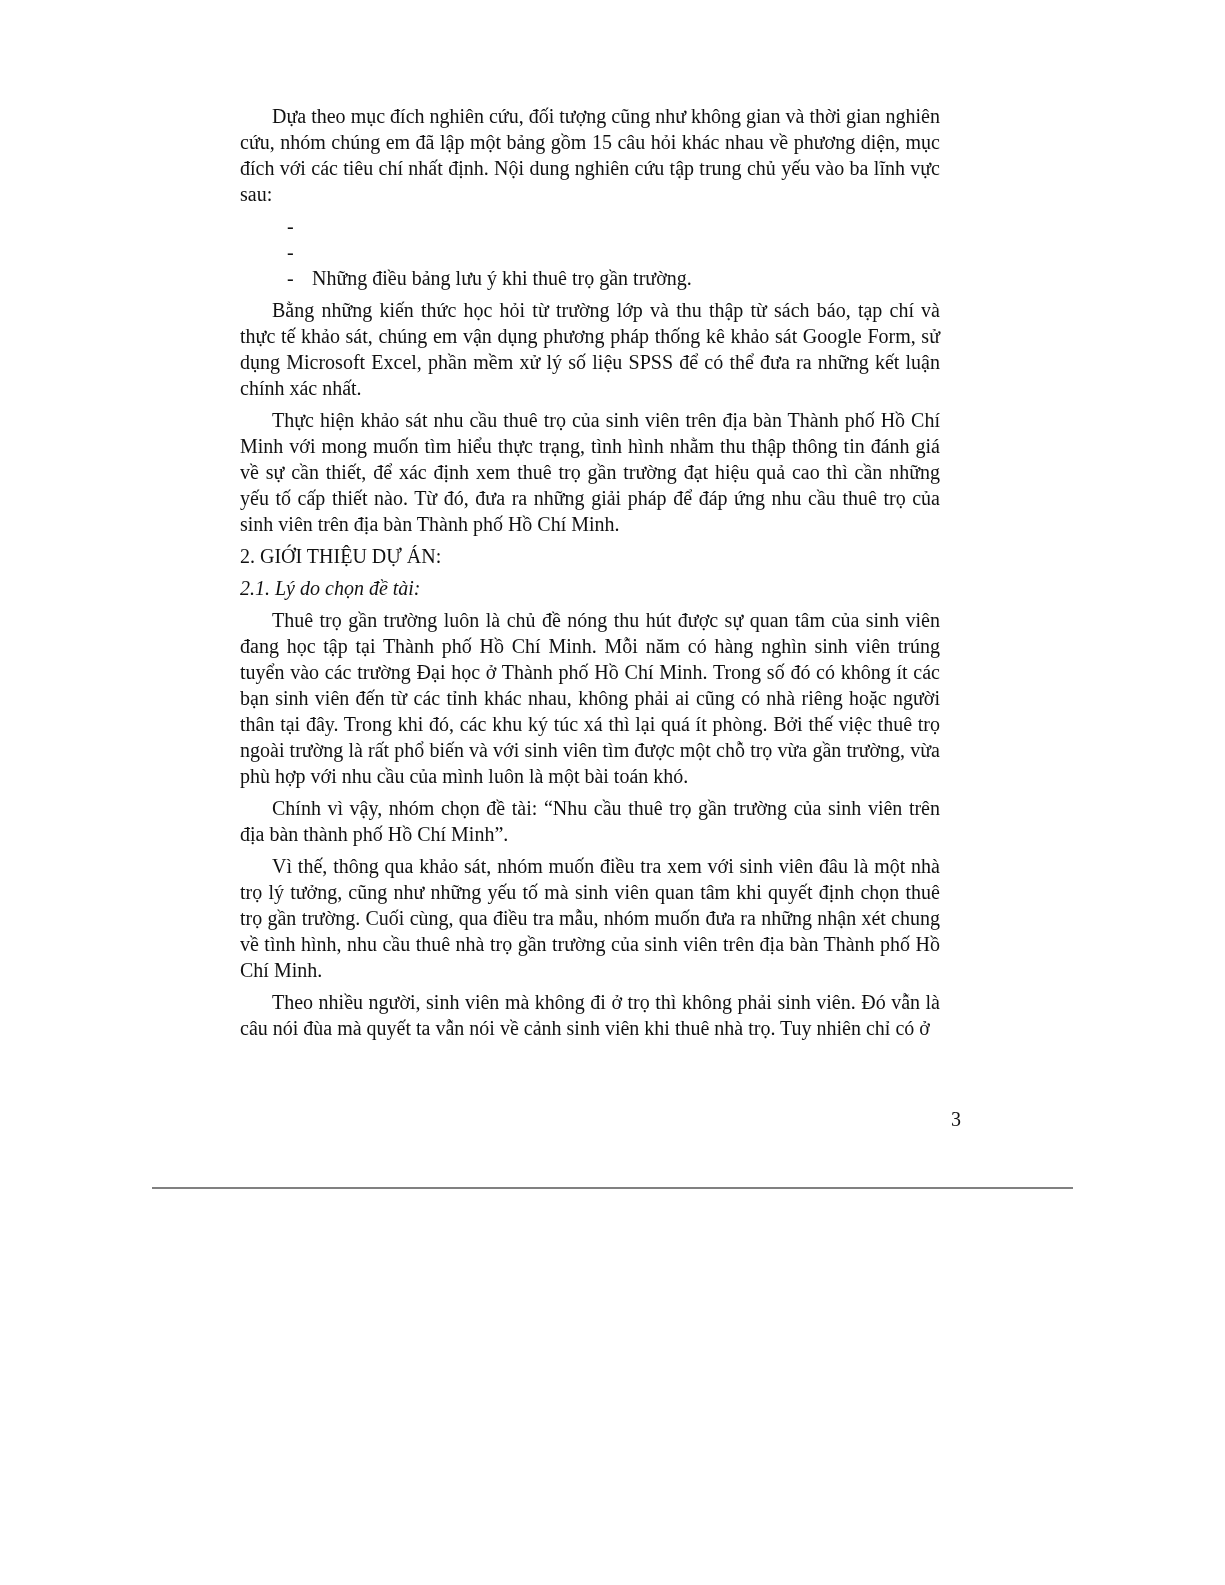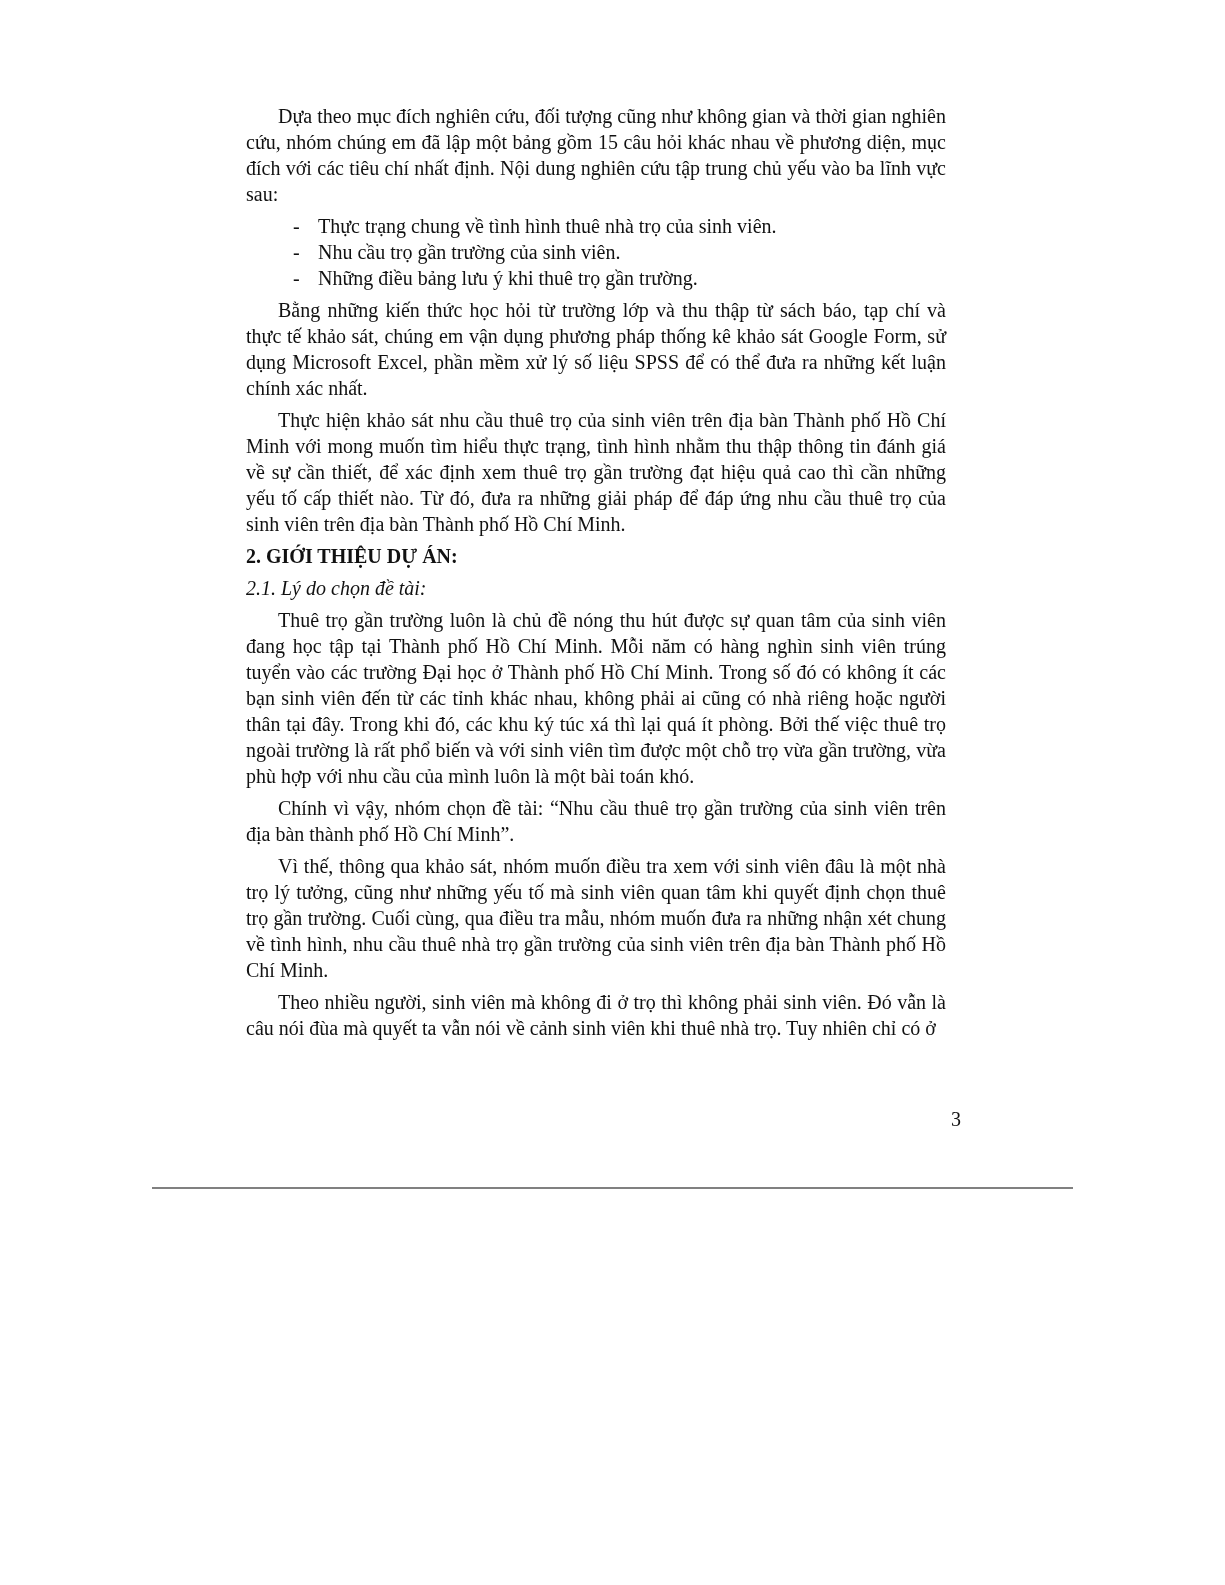--- a/index.html
+++ b/index.html
@@ -11,21 +11,21 @@
     position: relative;
     width: 1225px;
     height: 1585px;
     background: #ffffff;
     overflow: hidden;
     font-family: "Liberation Serif", "DejaVu Serif", serif;
     color: #111111;
   }
   .doc {
     position: absolute;
-    left: 246px;
+    left: 240px;
     top: 103px;
     width: 700px;
     font-size: 20px;
     line-height: 26px;
   }
   .p {
     margin: 0 0 6px 0;
     text-align: justify;
     text-indent: 32px;
   }
@@ -36,21 +36,21 @@
   }
   .focus-list li {
     display: flex;
     padding-left: 47px;
   }
   .focus-list .dash {
     flex: 0 0 25px;
     width: 25px;
   }
   .h-section {
-    font-weight: bold;
+    font-weight: normal;
     margin: 0 0 6px 0;
   }
   .h-sub {
     font-weight: normal;
     font-style: italic;
     margin: 0 0 6px 0;
   }
   .page-number {
     position: absolute;
     left: 951px;
@@ -72,25 +72,23 @@
 
 <div class="canvas">
 
   <div class="doc">
 
     <div class="p">Dựa theo mục đích nghiên cứu, đối tượng cũng như không gian và thời gian nghiên cứu, nhóm chúng em đã lập một bảng gồm 15 câu hỏi khác nhau về phương diện, mục đích với các tiêu chí nhất định. Nội dung nghiên cứu tập trung chủ yếu vào ba lĩnh vực sau:</div>
 
     <ul class="focus-list">
       <li>
         <span class="dash">-</span>
-        <span>Thực trạng chung về tình hình thuê nhà trọ của sinh viên.</span>
       </li>
       <li>
         <span class="dash">-</span>
-        <span>Nhu cầu trọ gần trường của sinh viên.</span>
       </li>
       <li>
         <span class="dash">-</span>
         <span>Những điều bảng lưu ý khi thuê trọ gần trường.</span>
       </li>
     </ul>
 
     <div class="p">Bằng những kiến thức học hỏi từ trường lớp và thu thập từ sách báo, tạp chí và thực tế khảo sát, chúng em vận dụng phương pháp thống kê khảo sát Google Form, sử dụng Microsoft Excel, phần mềm xử lý số liệu SPSS để có thể đưa ra những kết luận chính xác nhất.</div>
 
     <div class="p">Thực hiện khảo sát nhu cầu thuê trọ của sinh viên trên địa bàn Thành phố Hồ Chí Minh với mong muốn tìm hiểu thực trạng, tình hình nhằm thu thập thông tin đánh giá về sự cần thiết, để xác định xem thuê trọ gần trường đạt hiệu quả cao thì cần những yếu tố cấp thiết nào. Từ đó, đưa ra những giải pháp để đáp ứng nhu cầu thuê trọ của sinh viên trên địa bàn Thành phố Hồ Chí Minh.</div>

